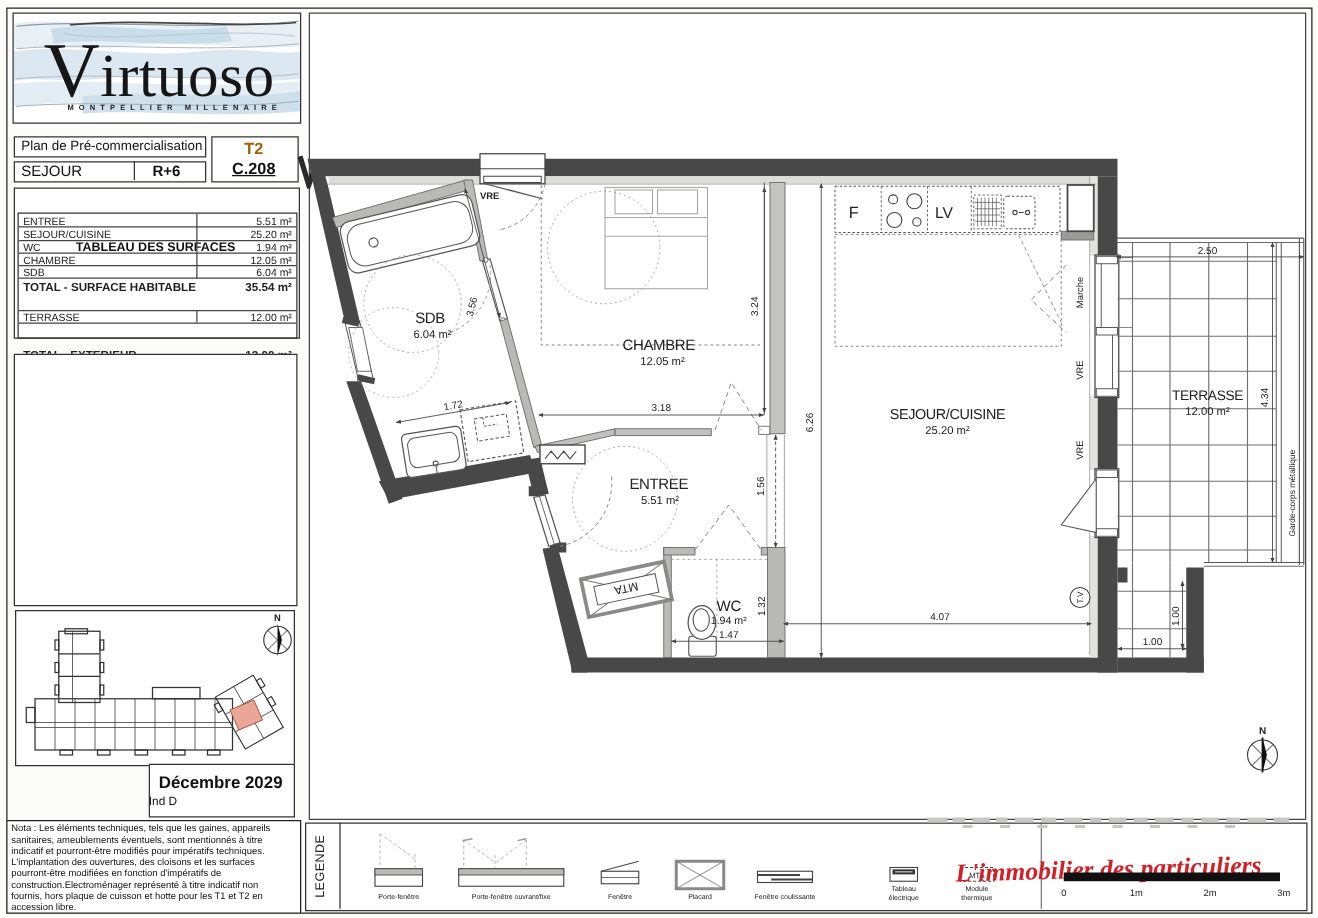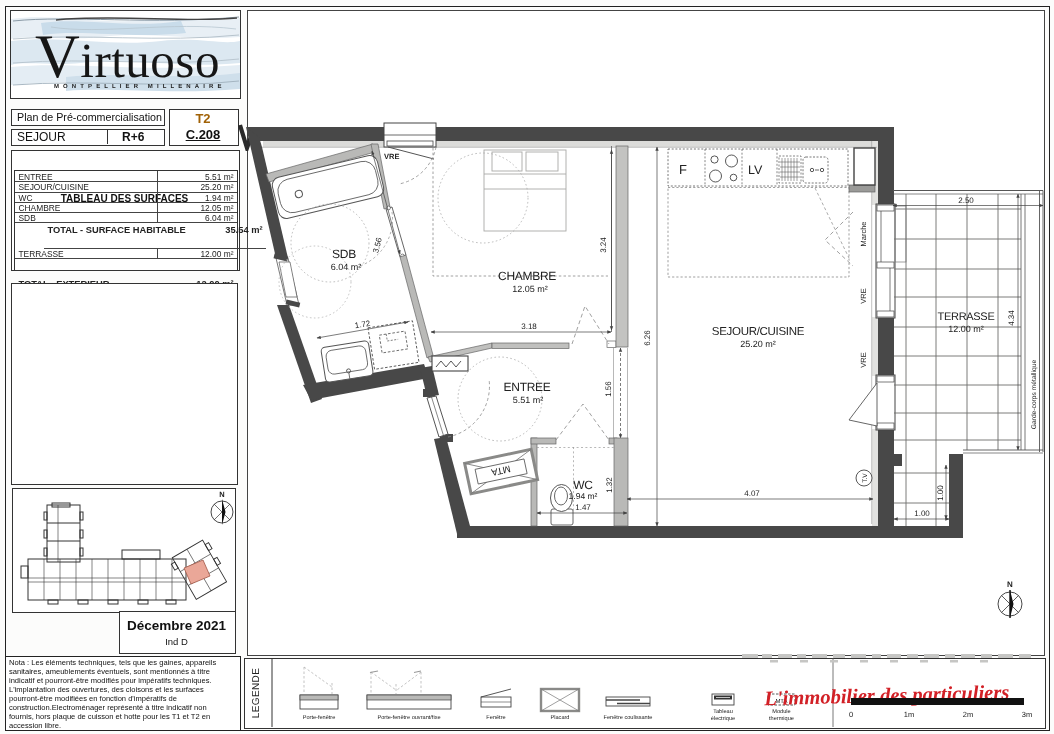--- a/index.html
+++ b/index.html
@@ -73,42 +73,42 @@
       </div>
   <div class="abs" style="left:0;top:30.9px;width:100%;height:10.3px;border-bottom:1px solid #444;">
         <span class="abs" style="left:4px;top:1.2px;">CHAMBRE</span>
         <span class="abs" style="right:3px;top:1.2px;">12.05 m²</span>
       </div>
   <div class="abs" style="left:0;top:41.2px;width:100%;height:10.3px;border-bottom:1px solid #444;">
         <span class="abs" style="left:4px;top:1.2px;">SDB</span>
         <span class="abs" style="right:3px;top:1.2px;">6.04 m²</span>
       </div>
   <div class="abs" style="left:142.5px;top:0;width:0;height:51.5px;border-left:1px solid #444;"></div>
-  <div class="abs" style="left:0;top:51.5px;width:100%;height:25.2px;border-bottom:1px solid #444;font-size:9.3px;font-weight:bold;margin-left:29px;">
+  <div class="abs" style="left:0;top:51.5px;width:100%;height:25.2px;border-bottom:1px solid #444;font-size:9.3px;font-weight:bold;">
         <span class="abs" style="left:4px;top:2px;">TOTAL - SURFACE HABITABLE</span>
         <span class="abs" style="right:3px;top:2px;">35.54 m²</span>
       </div>
   <div class="abs" style="left:0;top:76.7px;width:100%;height:10.6px;border-bottom:1px solid #444;">
         <span class="abs" style="left:4px;top:1.4px;">TERRASSE</span>
         <span class="abs" style="right:3px;top:1.4px;">12.00 m²</span>
       </div>
   <div class="abs" style="left:142.5px;top:76.7px;width:0;height:10.6px;border-left:1px solid #444;"></div>
   <div class="abs" style="left:0;top:87.3px;width:100%;height:11.5px;font-size:9.3px;font-weight:bold;margin-top:19px;">
         <span class="abs" style="left:4px;top:2px;">TOTAL . EXTERIEUR</span>
         <span class="abs" style="right:3px;top:2px;">12.00 m²</span>
       </div>
 </div>
 
 <div class="bx" style="left:11px;top:283px;width:225px;height:200px;"></div>
 
 <div class="bx" style="left:12px;top:488px;width:222px;height:123px;"></div>
 
 <div class="bx" style="left:119px;top:611px;width:115px;height:41px;"></div>
-<div class="abs" style="left:119px;top:618px;width:115px;text-align:center;font-size:13.5px;font-weight:bold;color:#111;">Décembre 2021</div>
-<div class="abs" style="left:119px;top:636px;width:115px;text-align:center;font-size:9.5px;color:#111;">Ind D</div>
+<div class="abs" style="left:119px;top:618px;width:115px;text-align:center;font-size:13.5px;font-weight:bold;color:#111;">Décembre 2029</div>
+<div class="abs" style="left:119px;top:636px;width:115px;text-align:left;font-size:9.5px;color:#111;">Ind D</div>
 
 <div class="bx" style="left:5px;top:656px;width:234px;height:73px;border:1.4px solid #222;"></div>
 <div class="abs" style="left:9px;top:658px;width:228px;font-size:7.55px;line-height:9.05px;color:#111;">Nota : Les éléments techniques, tels que les gaines, appareils<br>sanitaires, ameublements éventuels, sont mentionnés à titre<br>indicatif et pourront-être modifiés pour impératifs techniques.<br>L'implantation des ouvertures, des cloisons et les surfaces<br>pourront-être modifiées en fonction d'impératifs de<br>construction.Electroménager représenté à titre indicatif non<br>fournis, hors plaque de cuisson et hotte pour les T1 et T2 en<br>accession libre.</div>
 
 <div class="bx" style="left:244px;top:658px;width:800px;height:69px;background:#fff;"></div>
 
 <svg class="abs" style="left:0;top:0;" width="1054" height="734" id="plan">
 <defs>
 <marker id="ar" viewBox="0 0 10 10" refX="9" refY="5" markerWidth="6" markerHeight="6" orient="auto-start-reverse">
 <path d="M0,1 L10,5 L0,9 z" fill="#444"></path>

